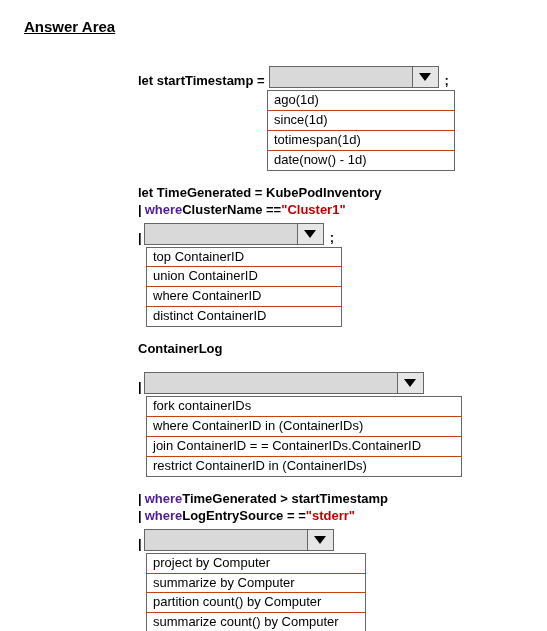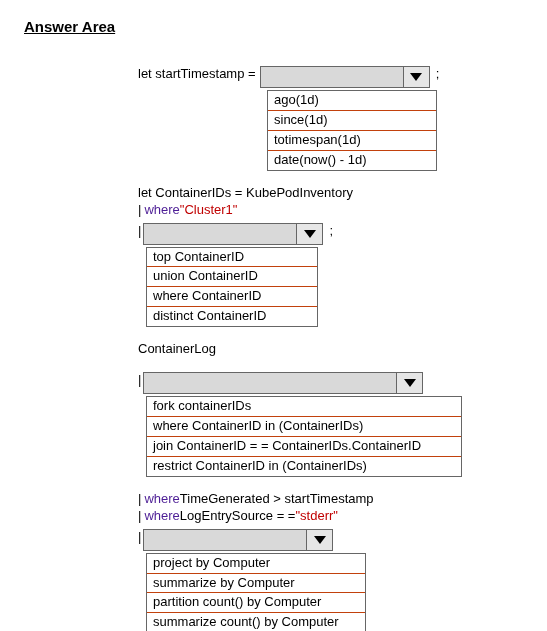--- a/index.html
+++ b/index.html
@@ -16,22 +16,23 @@
       font-size: 15px;
       margin-bottom: 31px;
       text-decoration: underline;
     }
     .content {
       padding-left: 114px;
     }
     .line {
       margin-bottom: 2px;
       display: flex;
-      align-items: flex-start;
+      align-items: flex-end;
       flex-wrap: wrap;
+      font-weight: bold;
     }
     .kw-blue { color: #4c1d95; }
     .kw-red { color: #c00000; }
     .pipe { margin-right: 3px; }
     .pre-text { margin-right: 4px; }
     .dropdown {
       display: inline-flex;
       align-items: stretch;
       border: 1px solid #666;
       background: #d9d9d9;
@@ -81,50 +82,51 @@
       <span class="dropdown" style="width:170px;">
         <span class="dropdown-body"></span>
         <span class="dropdown-arrow">
           <svg viewBox="0 0 14 10">
               <polygon points="1,1 13,1 7,9" fill="#000"></polygon>
             </svg>
         </span>
       </span>
       <span class="semicolon">;</span>
     </div>
-    <div class="options" style="width:170px; margin-left:129px;">
+    <div class="options" style="width:188px; margin-left:129px;">
       <div class="opt">ago(1d)</div>
       <div class="opt">since(1d)</div>
       <div class="opt">totimespan(1d)</div>
       <div class="opt">date(now() - 1d)</div>
     </div>
   </div>
 
   <div class="block">
     <div class="line">
-      <span>let ContainerIDs = KubePodInventory</span>
+      <span>let TimeGenerated = KubePodInventory</span>
     </div>
     <div class="line">
       <span class="pipe">| </span>
       <span class="kw-blue">where</span>
+      <span> ClusterName == </span>
       <span class="kw-red">"Cluster1"</span>
     </div>
     <div class="line" style="margin-top:6px;">
       <span class="pipe" style="margin-right:2px;">|</span>
       <span class="dropdown" style="width:180px;">
         <span class="dropdown-body"></span>
         <span class="dropdown-arrow">
           <svg viewBox="0 0 14 10">
               <polygon points="1,1 13,1 7,9" fill="#000"></polygon>
             </svg>
         </span>
       </span>
       <span class="semicolon">;</span>
     </div>
-    <div class="options" style="width:172px; margin-left:8px;">
+    <div class="options" style="width:196px; margin-left:8px;">
       <div class="opt">top ContainerID</div>
       <div class="opt">union ContainerID</div>
       <div class="opt">where ContainerID</div>
       <div class="opt">distinct ContainerID</div>
     </div>
   </div>
 
   <div class="block">
     <div class="line label-section">
       <span>ContainerLog</span>

